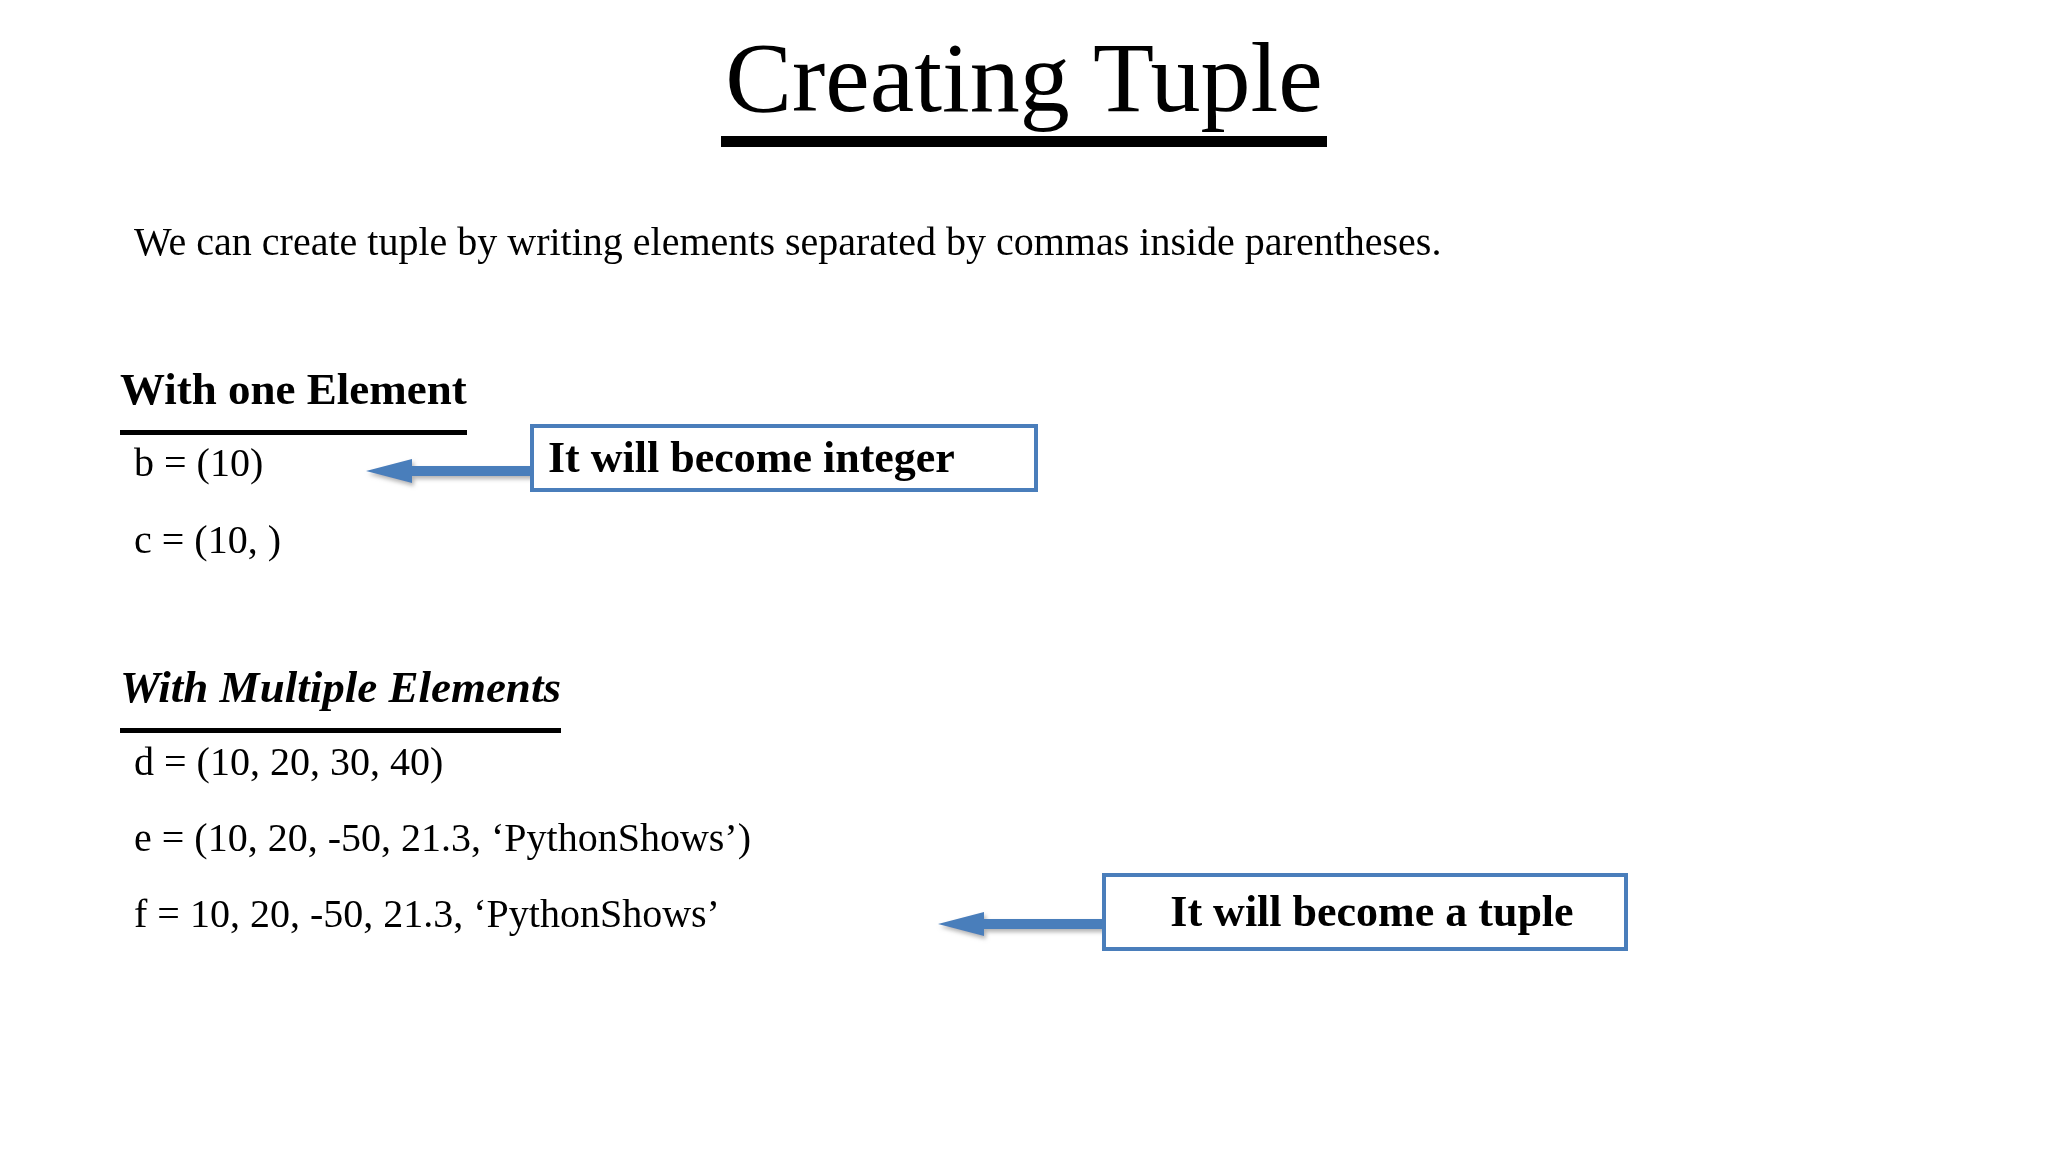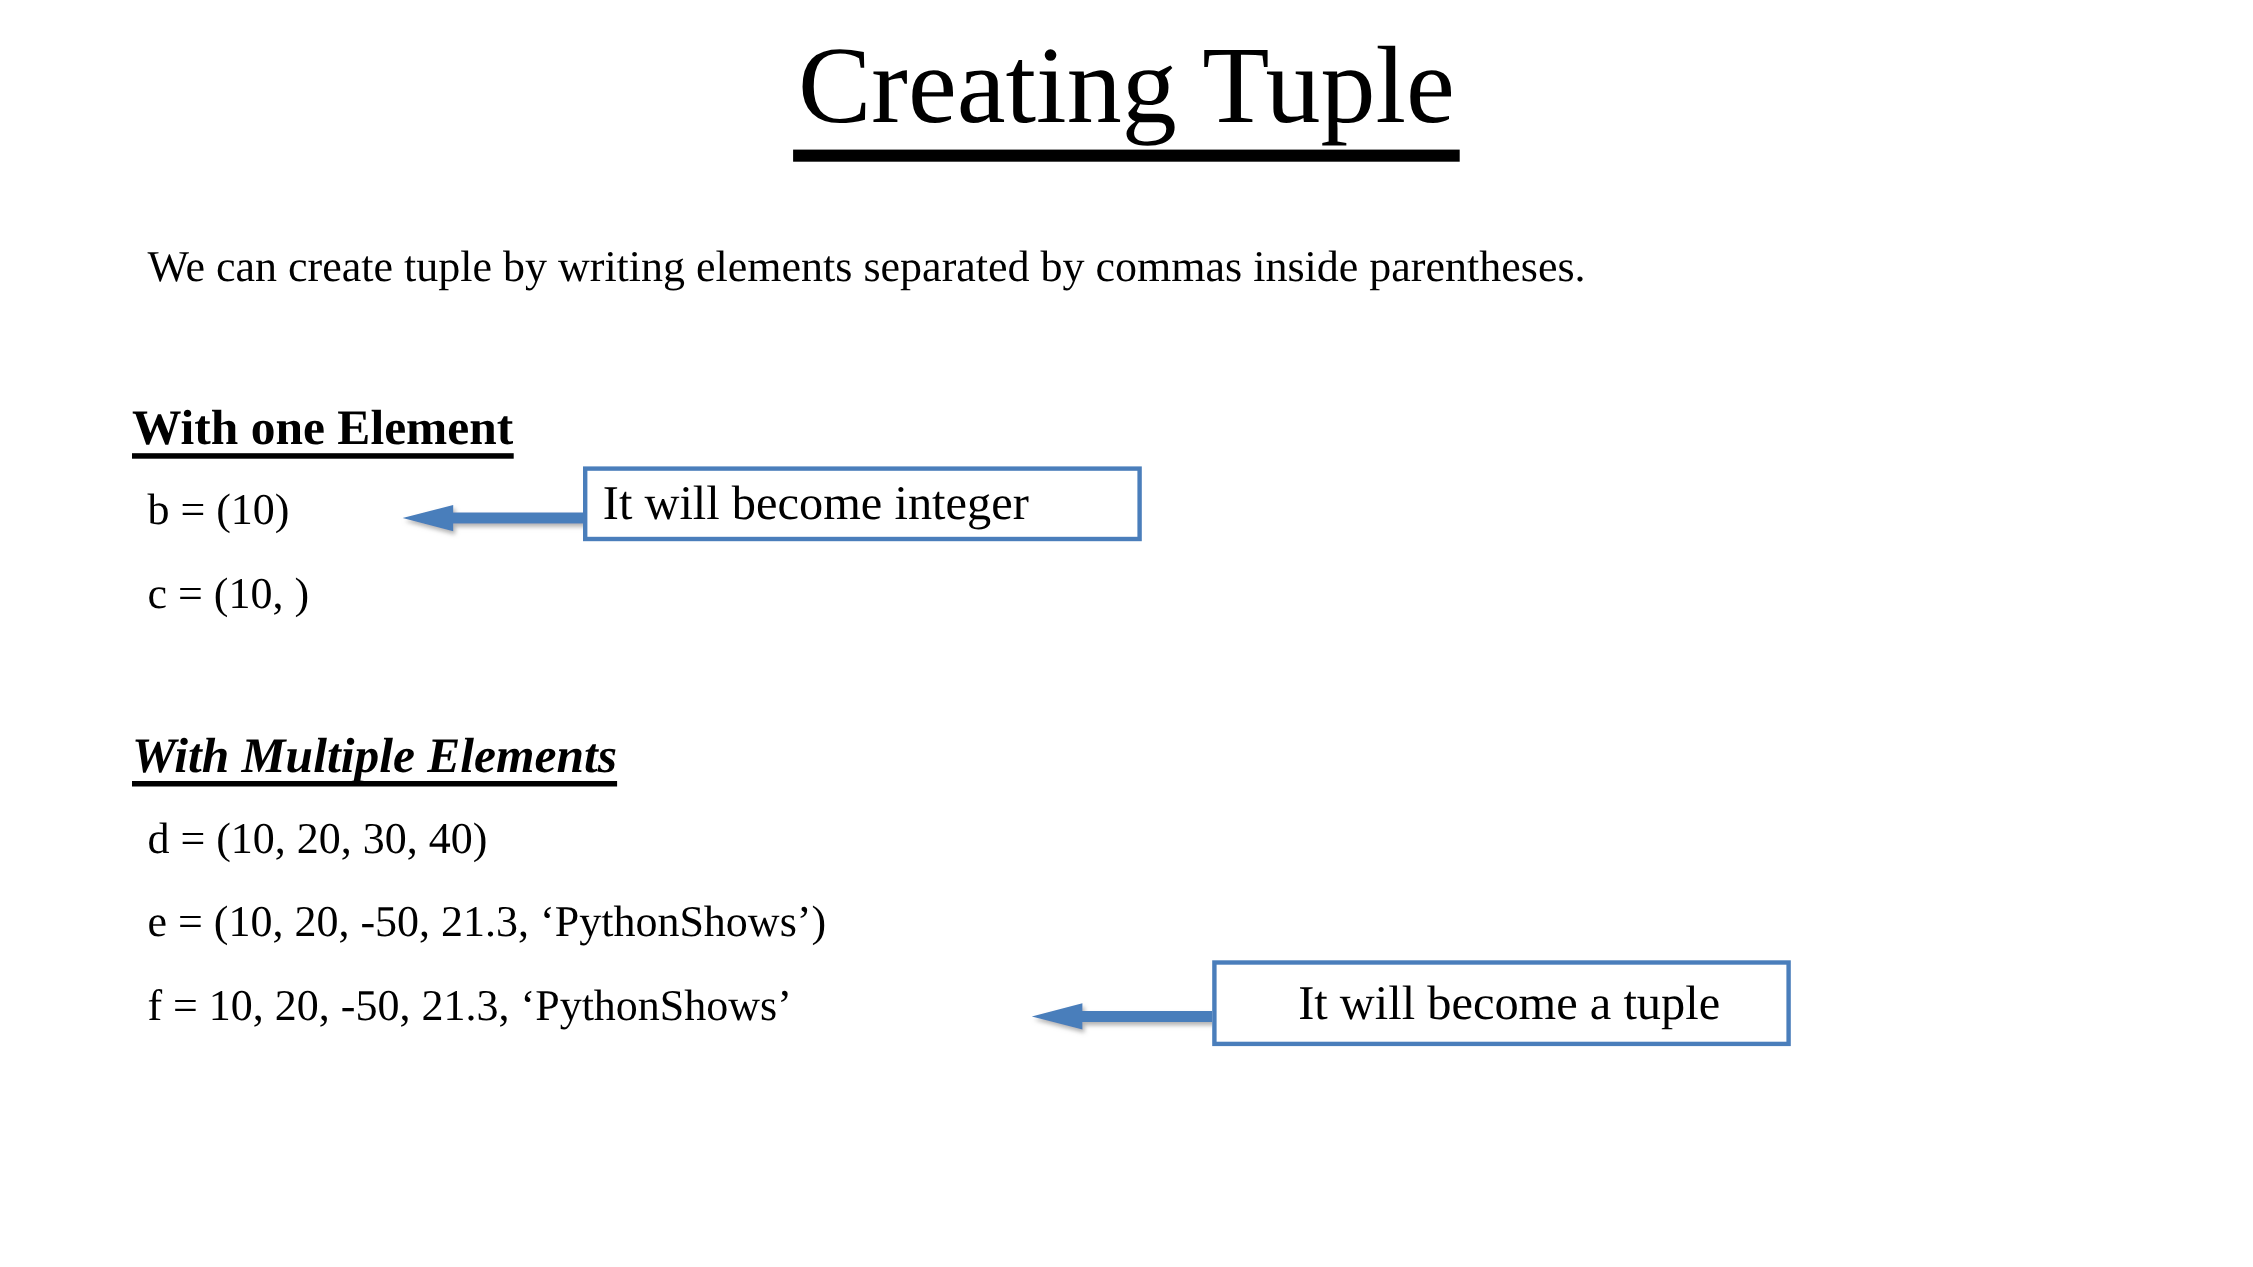--- a/index.html
+++ b/index.html
@@ -47,21 +47,21 @@
     position: absolute;
     left: 120px;
     font-size: 45px;
     font-weight: bold;
     line-height: 1.0;
     white-space: nowrap;
   }
   .section-head .head-inner {
     display: inline-block;
     border-bottom: 5px solid #000;
-    padding-bottom: 0;
+    padding-bottom: 18px;
   }
 
   #intro-line   { top: 222px; }
   #head-one     { top: 367px; }
   #line-b       { top: 443px; }
   #line-c       { top: 520px; }
   #head-multi   { top: 665px; font-style: italic; }
   #line-d       { top: 742px; }
   #line-e       { top: 818px; }
   #line-f       { top: 894px; }
@@ -78,20 +78,21 @@
     display: flex;
     align-items: center;
     justify-content: flex-start;
   }
   .callout-box span {
     font-size: 44px;
     line-height: 1.0;
     white-space: nowrap;
     padding-left: 14px;
     color: #000;
+    font-weight: bold;
   }
   .callout-arrow {
     position: absolute;
     height: 24px;
     display: block;
     overflow: visible;
   }
 
   
   #callout-integer .callout-box {

